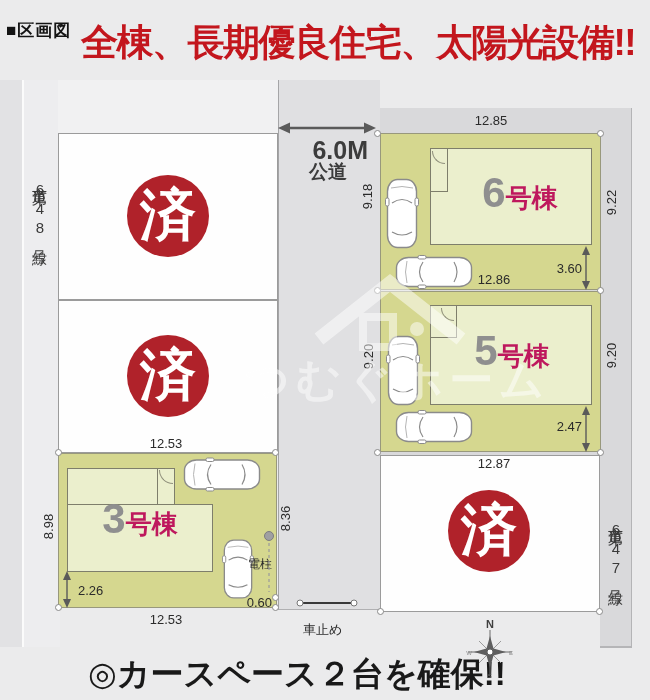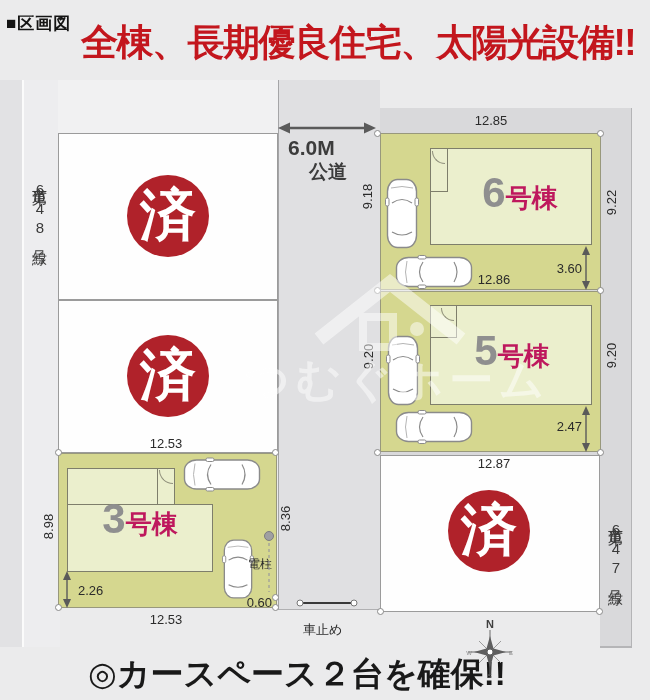--- a/index.html
+++ b/index.html
@@ -14,36 +14,36 @@
   .porch{box-sizing:border-box;border:0 solid #7e7e6b;}
   .arc{box-sizing:border-box;border:0 solid #90907c;border-width:0 0 1px 1px;border-bottom-left-radius:100%;}
   .stamp{width:82px;height:82px;border-radius:50%;background:#b0222a;color:#fff;display:flex;align-items:center;justify-content:center;
          font-family:"DejaVu Serif","Liberation Serif",serif;font-size:56px;font-weight:bold;z-index:20;}
   .dim{font-size:13px;color:#2b2b2b;text-align:center;z-index:15;}
   .vdim{width:40px;transform:rotate(-90deg);transform-origin:center;}
   .unit-label{display:flex;align-items:baseline;justify-content:center;z-index:12;}
   .unit-num{font-size:42px;font-weight:600;color:#8f8f8f;line-height:1;}
   .unit-suffix{font-size:26px;font-weight:700;color:#be185d;line-height:1;}
   .vroad{writing-mode:vertical-rl;text-orientation:upright;font-size:15px;color:#3a3a3a;letter-spacing:2px;line-height:1;}
-  .roadw{font-size:21px;font-weight:600;color:#3c3c3c;text-align:left;}
+  .roadw{font-size:25px;font-weight:600;color:#3c3c3c;text-align:right;}
   .roadt{font-size:19px;font-weight:600;color:#3c3c3c;text-align:center;}
   .note{font-size:12px;color:#2b2b2b;z-index:15;margin-top:36px;}
   .dot{position:absolute;width:7px;height:7px;border-radius:50%;background:#fff;border:1px solid #8a8a8a;box-sizing:border-box;z-index:18;}
   .footer-caption{font-size:33px;font-weight:900;color:#191919;letter-spacing:0px;white-space:nowrap;}
   .wm{z-index:30;pointer-events:none;opacity:0.5;color:#fff;text-align:center;}
   .wm-jp{font-size:44px;font-weight:700;letter-spacing:6px;white-space:nowrap;}
   .wm-en{font-size:13px;font-weight:700;letter-spacing:5px;white-space:nowrap;}
   svg{display:block;}
 </style>
 </head>
 <body>
 
 <div class="stage">
 
-  <div class="abs corner-label" style="left:6px;top:12px;">■区画図</div>
+  <div class="abs corner-label" style="left:6px;top:19px;">■区画図</div>
   <div class="abs headline" style="left:70px;top:18px;">全棟、長期優良住宅、太陽光設備!!</div>
 
   <div class="abs" style="left:0;top:80px;width:22px;height:567px;background:#e2e2e4;"></div>
   <div class="abs" style="left:22px;top:80px;width:36px;height:567px;background:#ededef;border-left:2px solid #fbfbfb;"></div>
   <div class="abs" style="left:58px;top:80px;width:220px;height:53px;background:#f1f1f2;"></div>
   <div class="abs" style="left:278px;top:80px;width:102px;height:530px;background:#e0e0e2;border-left:1px solid #a5a5a7;border-bottom:1px solid #b0b0b2;box-sizing:border-box;"></div>
   <div class="abs" style="left:380px;top:108px;width:252px;height:504px;background:#d9d9db;border-right:1px solid #b4b4b6;box-sizing:border-box;"></div>
   <div class="abs" style="left:600px;top:455px;width:32px;height:193px;background:#d9d9db;border-right:1px solid #b4b4b6;border-bottom:2px solid #b5b5b7;box-sizing:border-box;"></div>
 
   <div class="abs" style="left:22px;top:133px;width:36px;height:150px;display:flex;align-items:center;justify-content:center;">

